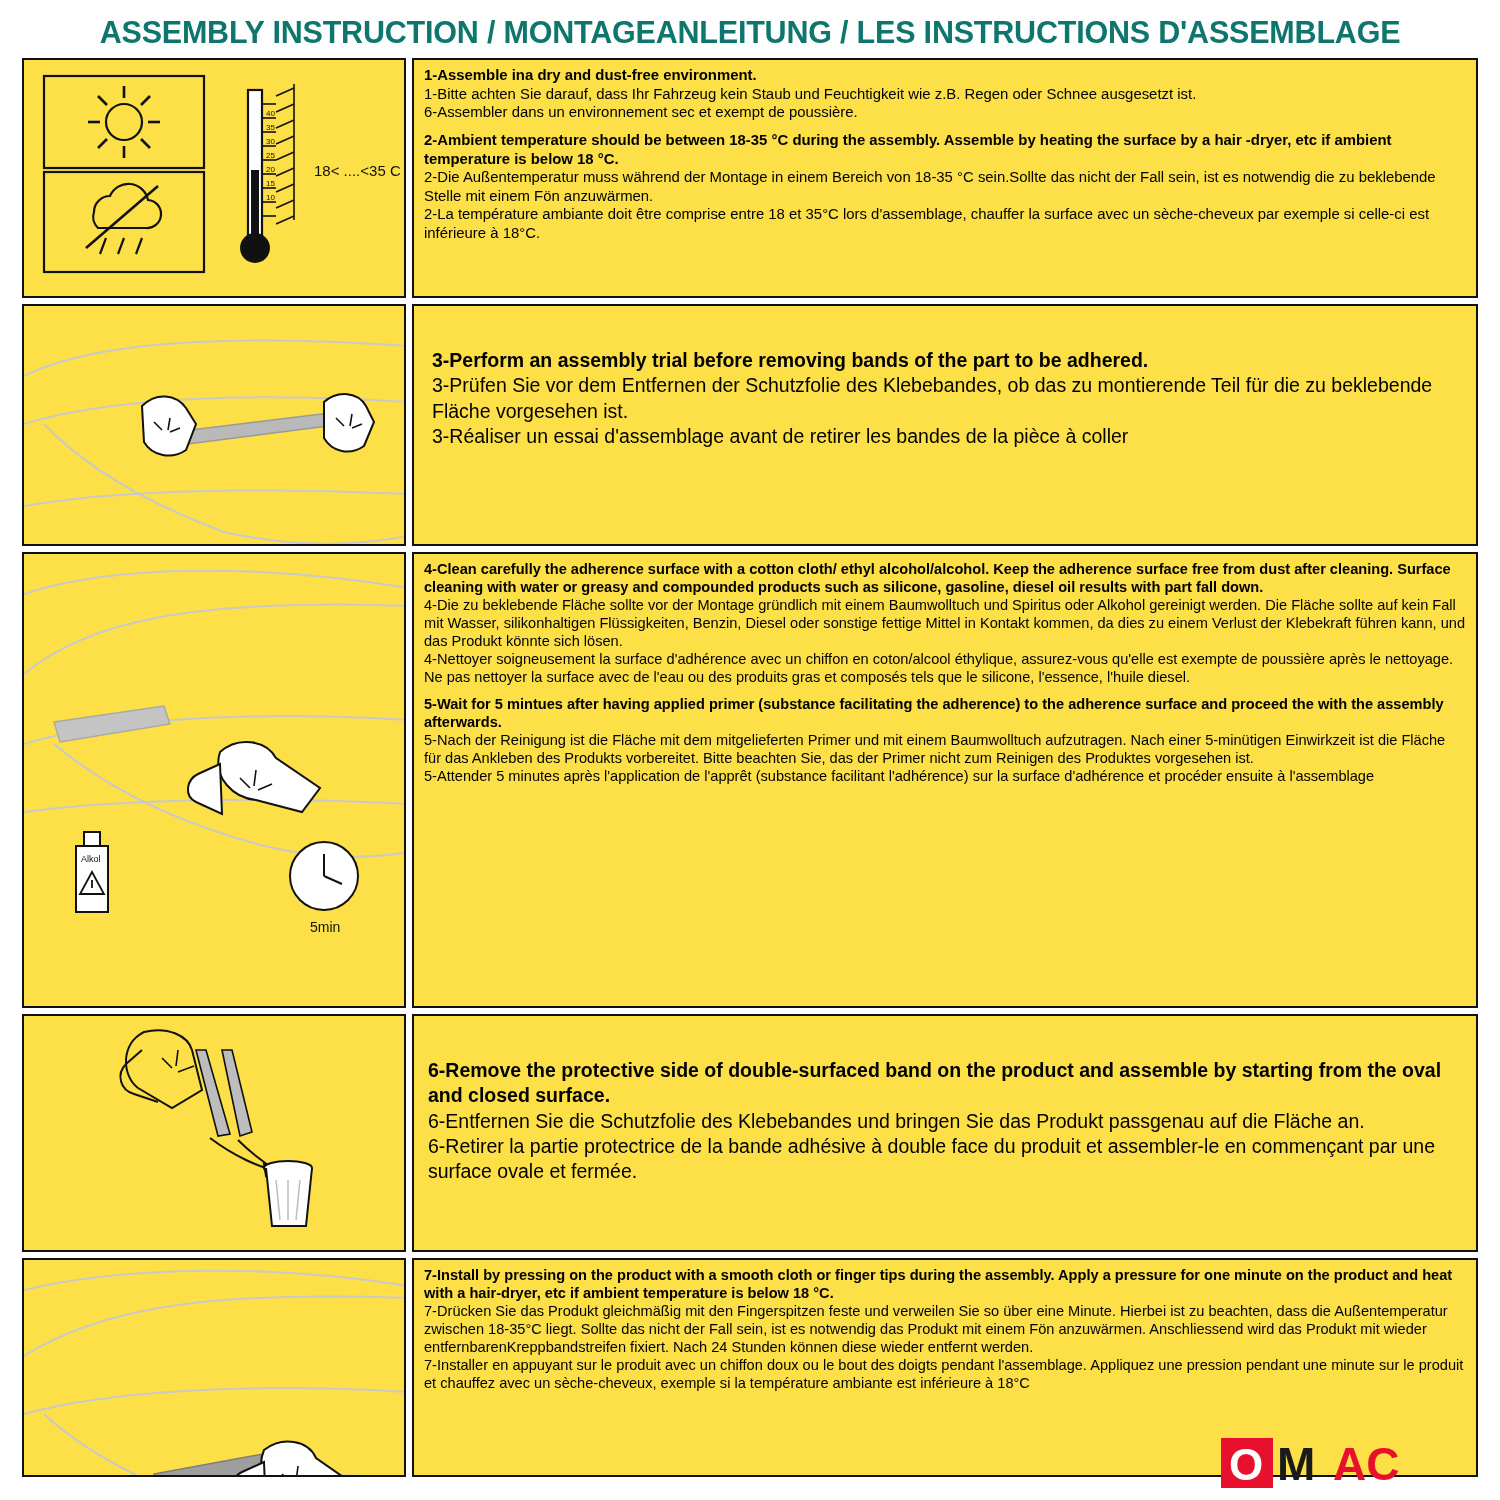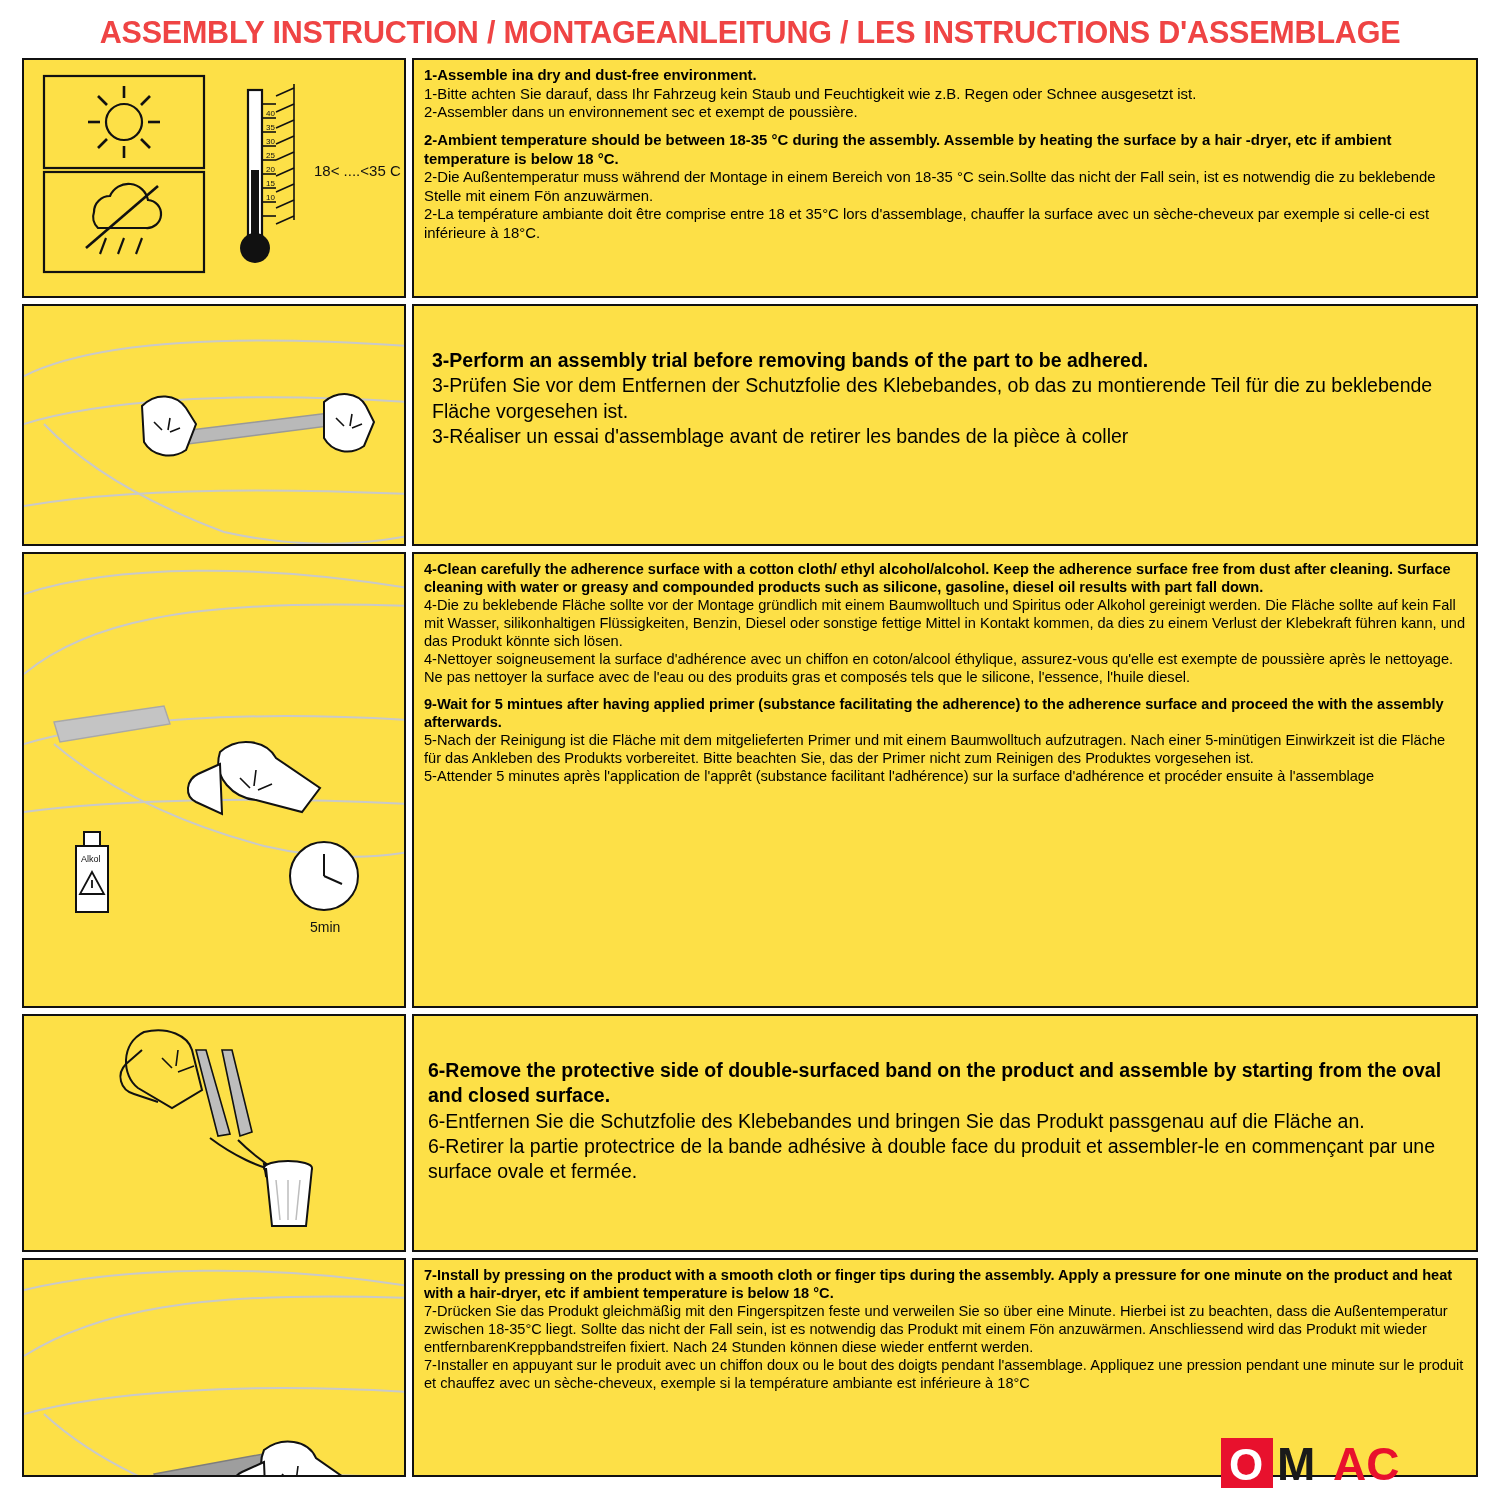--- a/index.html
+++ b/index.html
@@ -15,21 +15,21 @@
     overflow: hidden;
   }
   .page {
     position: relative;
     width: 1500px;
     height: 1500px;
     box-sizing: border-box;
     padding: 10px 22px 8px 22px;
   }
   .doc-title {
-    color: #ef4444;
+    color: #0f766e;
     font-size: 30.5px;
     font-weight: bold;
     letter-spacing: -0.2px;
     text-align: center;
     line-height: 1.05;
     padding: 6px 0 10px 0;
     white-space: nowrap;
   }
   .rows {
     display: flex;
@@ -168,21 +168,21 @@
               <line x1="252" y1="164" x2="270" y2="156"></line>
               <line x1="270" y1="24" x2="270" y2="160"></line>
             </g>
           </g>
           <text x="290" y="116" font-size="15" font-family="Liberation Sans, sans-serif" fill="#111">18&lt; ....&lt;35 C</text>
         </svg>
       </div>
       <div class="cell txt">
         <p class="t-en-b">1-Assemble ina dry and dust-free environment.</p>
         <p class="t-n">1-Bitte achten Sie darauf, dass Ihr Fahrzeug kein Staub und Feuchtigkeit wie z.B. Regen oder Schnee ausgesetzt ist.</p>
-        <p class="t-n">2-Assembler dans un environnement sec et exempt de poussière.</p>
+        <p class="t-n">6-Assembler dans un environnement sec et exempt de poussière.</p>
         <div class="gap"></div>
         <p class="t-en-b">2-Ambient temperature should be between 18-35 °C  during the assembly. Assemble by heating the surface by a hair -dryer, etc if ambient temperature is below 18 °C.</p>
         <p class="t-n">2-Die Außentemperatur muss während der Montage in einem Bereich von 18-35 °C  sein.Sollte das nicht der Fall sein, ist es notwendig die zu beklebende Stelle mit einem Fön anzuwärmen.</p>
         <p class="t-n">2-La température ambiante doit être comprise entre 18 et 35°C lors d'assemblage, chauffer la surface avec un sèche-cheveux par exemple si celle-ci est inférieure à 18°C.</p>
       </div>
     </div>
 
     <div class="row row2">
       <div class="cell img">
         <svg viewBox="0 0 384 242" width="384" height="242">
@@ -249,21 +249,21 @@
             <line x1="300" y1="322" x2="318" y2="330"></line>
           </g>
           <text x="286" y="378" font-size="14" font-family="Liberation Sans, sans-serif" fill="#111">5min</text>
         </svg>
       </div>
       <div class="cell txt">
         <p class="t-en-b">4-Clean carefully the adherence surface with a cotton cloth/ ethyl alcohol/alcohol. Keep the adherence surface free from dust after cleaning. Surface cleaning with water or greasy and compounded products such as silicone, gasoline, diesel oil results with part fall down.</p>
         <p class="t-n">4-Die zu beklebende Fläche sollte vor der Montage gründlich mit einem Baumwolltuch und Spiritus oder Alkohol gereinigt werden. Die Fläche sollte auf kein Fall mit Wasser, silikonhaltigen Flüssigkeiten, Benzin, Diesel oder sonstige fettige Mittel in Kontakt kommen, da dies zu einem Verlust der Klebekraft führen kann, und das Produkt könnte sich lösen.</p>
         <p class="t-n">4-Nettoyer soigneusement la surface d'adhérence avec un chiffon en coton/alcool éthylique, assurez-vous qu'elle est exempte de poussière après le nettoyage. Ne pas nettoyer la surface avec de l'eau ou des produits gras et composés tels que le silicone, l'essence, l'huile diesel.</p>
         <div class="gap"></div>
-        <p class="t-en-b">9-Wait for 5 mintues after having applied primer (substance facilitating the adherence) to the adherence surface and proceed the with the assembly afterwards.</p>
+        <p class="t-en-b">5-Wait for 5 mintues after having applied primer (substance facilitating the adherence) to the adherence surface and proceed the with the assembly afterwards.</p>
         <p class="t-n">5-Nach der Reinigung ist die Fläche mit dem mitgelieferten Primer und mit einem Baumwolltuch aufzutragen. Nach einer 5-minütigen Einwirkzeit ist die Fläche für das Ankleben des Produkts vorbereitet. Bitte beachten Sie, das der Primer nicht zum Reinigen des Produktes vorgesehen ist.</p>
         <p class="t-n">5-Attender 5 minutes après l'application de l'apprêt (substance facilitant l'adhérence) sur la surface d'adhérence et procéder ensuite à l'assemblage</p>
       </div>
     </div>
 
     <div class="row row4">
       <div class="cell img">
         <svg viewBox="0 0 384 238" width="384" height="238">
           <g fill="none" stroke="#111" stroke-width="2">
             <path d="M120 16 c 24 -6, 44 4, 48 18 l 10 40 l -30 18 l -34 -20 c -16 -12, -18 -44, 6 -56 z"></path>

